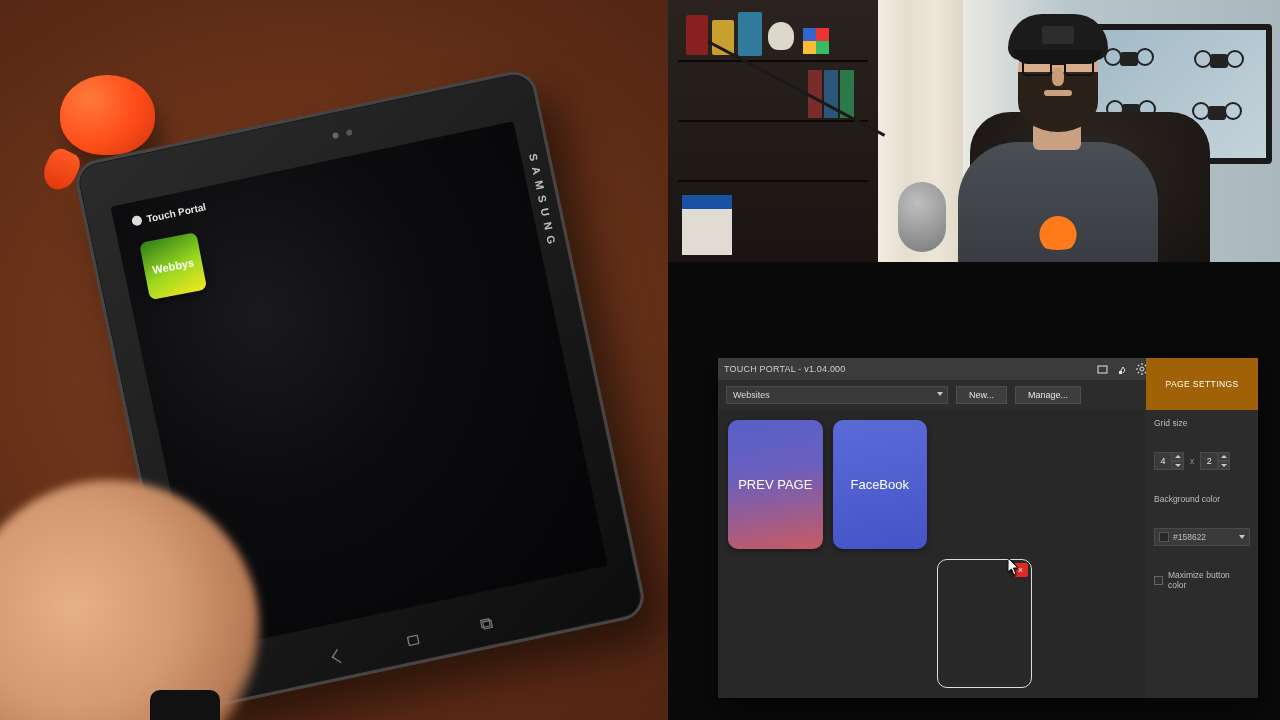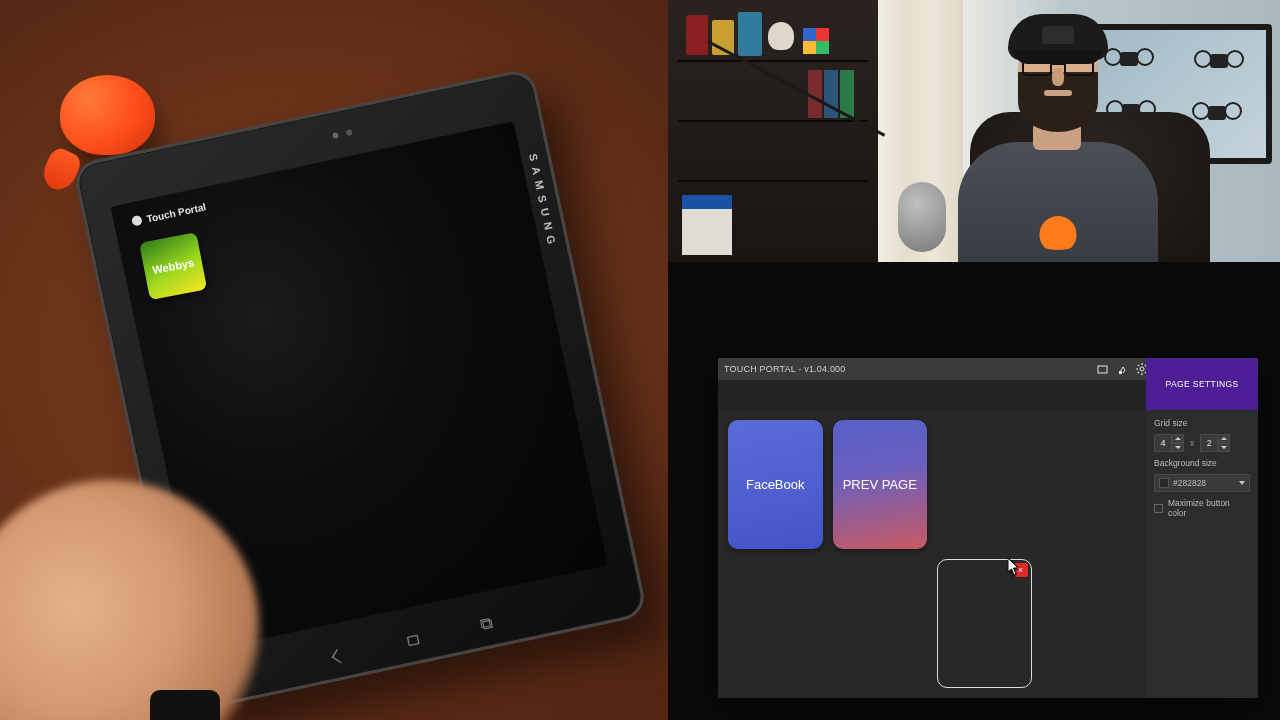--- a/index.html
+++ b/index.html
@@ -225,30 +225,30 @@
   .card-fb{background:linear-gradient(170deg,#5a6bd6 0%,#4f5fcf 55%,#4454c8 100%);}
   .slot.selected{border:1px solid #ddd;border-radius:10px;}
   .slot .del{
     position:absolute;top:3px;right:3px;width:14px;height:14px;
     background:#e02828;border-radius:2px;
     display:flex;align-items:center;justify-content:center;color:#fff;font-size:9px;line-height:1;
   }
 
   .side{flex:0 0 112px;background:#2c2c2c;display:flex;flex-direction:column;}
   .side-header{
-    height:52px;background:#4c1d95;color:#fff;
+    height:52px;background:#a16207;color:#fff;
     display:flex;align-items:center;justify-content:center;
     font-size:8.5px;letter-spacing:.4px;
     margin-top:-52px; 
     position:relative; top:52px; margin-bottom:52px;
   }
   
   .side{position:relative;}
   .side-header{position:absolute;left:0;right:0;top:-52px;height:52px;margin:0;}
-  .side-content{padding:8px;font-size:8.5px;color:#bdbdbd;display:flex;flex-direction:column;gap:6px;}
+  .side-content{padding:8px;font-size:8.5px;color:#bdbdbd;display:flex;flex-direction:column;gap:24px;}
   .field-label{color:#bdbdbd;}
   .grid-size{display:flex;align-items:center;gap:6px;}
   .numbox{display:flex;align-items:stretch;}
   .numbox input{
     width:18px;height:18px;background:#3a3a3a;border:1px solid #4a4a4a;color:#e6e6e6;
     text-align:center;font-size:9px;outline:none;
   }
   .spin{display:flex;flex-direction:column;width:12px;}
   .spin button{flex:1;background:#3e3e3e;border:1px solid #4a4a4a;border-left:none;padding:0;
     display:flex;align-items:center;justify-content:center;}
@@ -404,32 +404,45 @@
           </svg>
       </span>
       <span class="win-btn close">
         <svg width="10" height="10" viewBox="0 0 10 10">
             <line x1="2" y1="2" x2="8" y2="8" stroke="#e8e8e8" stroke-width="1.3"></line>
             <line x1="8" y1="2" x2="2" y2="8" stroke="#e8e8e8" stroke-width="1.3"></line>
           </svg>
       </span>
     </div>
 
+    <div class="toolbar">
+      <div class="dropdown">
+        <span>Websites</span>
+        <span class="dd-caret"></span>
+      </div>
+      <div class="tool-btn">
+        <span>New...</span>
+      </div>
+      <div class="tool-btn">
+        <span>Manage...</span>
+      </div>
+      <div class="tb-spacer"></div>
+    </div>
 
     <div class="app-body">
       <div class="canvas">
         <div class="grid">
           <div class="slot">
-            <div class="btn-card card-fb">
-              <span>FaceBook</span>
+            <div class="btn-card card-prev">
+              <span>PREV PAGE</span>
             </div>
           </div>
           <div class="slot">
-            <div class="btn-card card-prev">
-              <span>PREV PAGE</span>
+            <div class="btn-card card-fb">
+              <span>FaceBook</span>
             </div>
           </div>
           <div class="slot"></div>
           <div class="slot"></div>
           <div class="slot"></div>
           <div class="slot"></div>
           <div class="slot selected">
             <div class="del">×</div>
           </div>
           <div class="slot"></div>
@@ -465,24 +478,24 @@
               <div class="spin">
                 <button>
                     <span class="tri-up"></span>
                   </button>
                 <button>
                     <span class="tri-dn"></span>
                   </button>
               </div>
             </div>
           </div>
-          <div class="field-label">Background size</div>
+          <div class="field-label">Background color</div>
           <div class="color-row">
             <span class="swatch"></span>
-            <span>#282828</span>
+            <span>#158622</span>
             <span class="dd-caret"></span>
           </div>
           <div class="chk-row">
             <span class="chk"></span>
             <span>Maximize button color</span>
           </div>
         </div>
       </div>
     </div>
 

